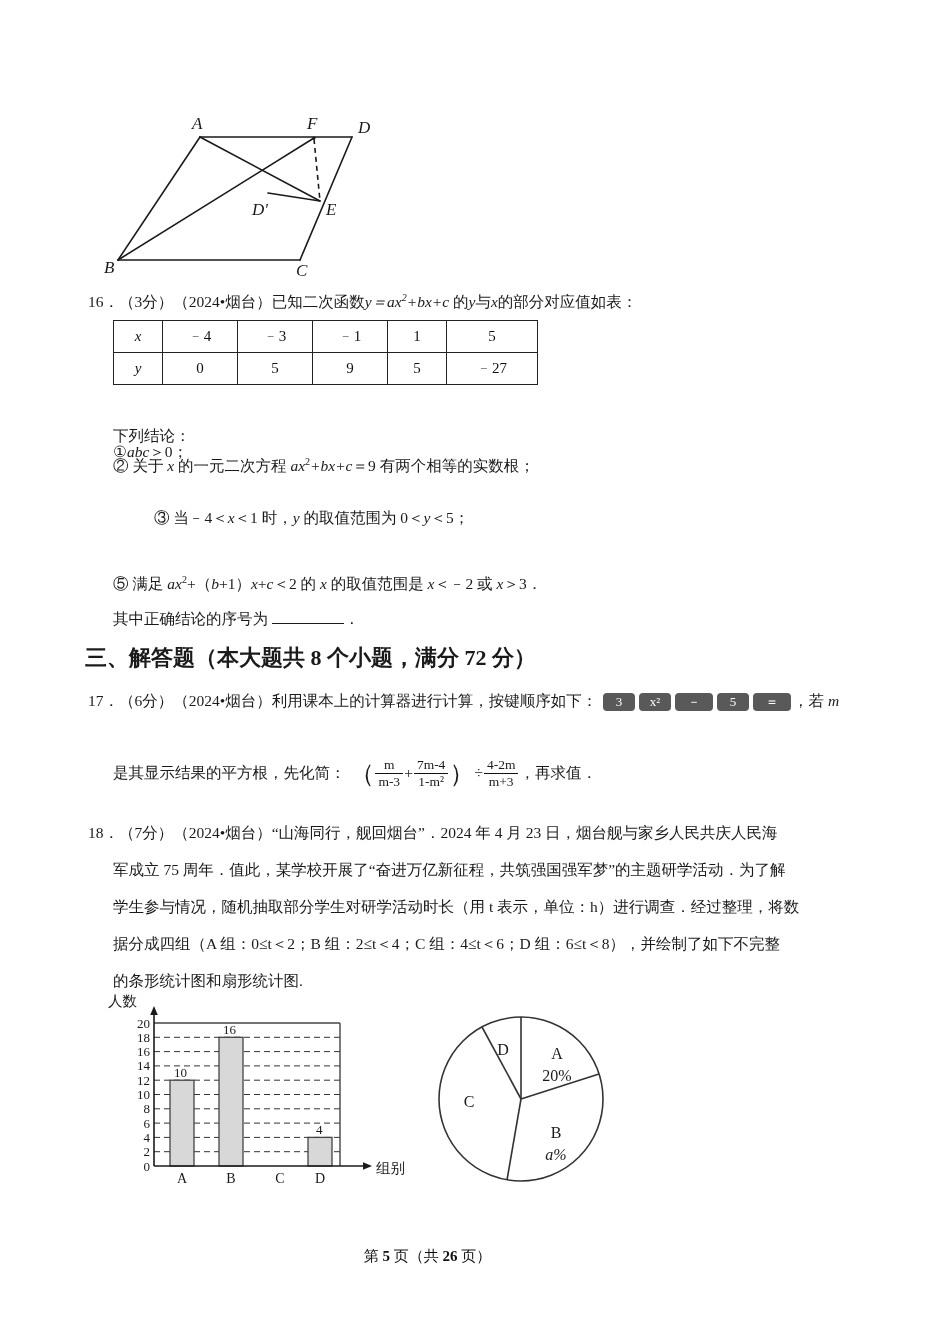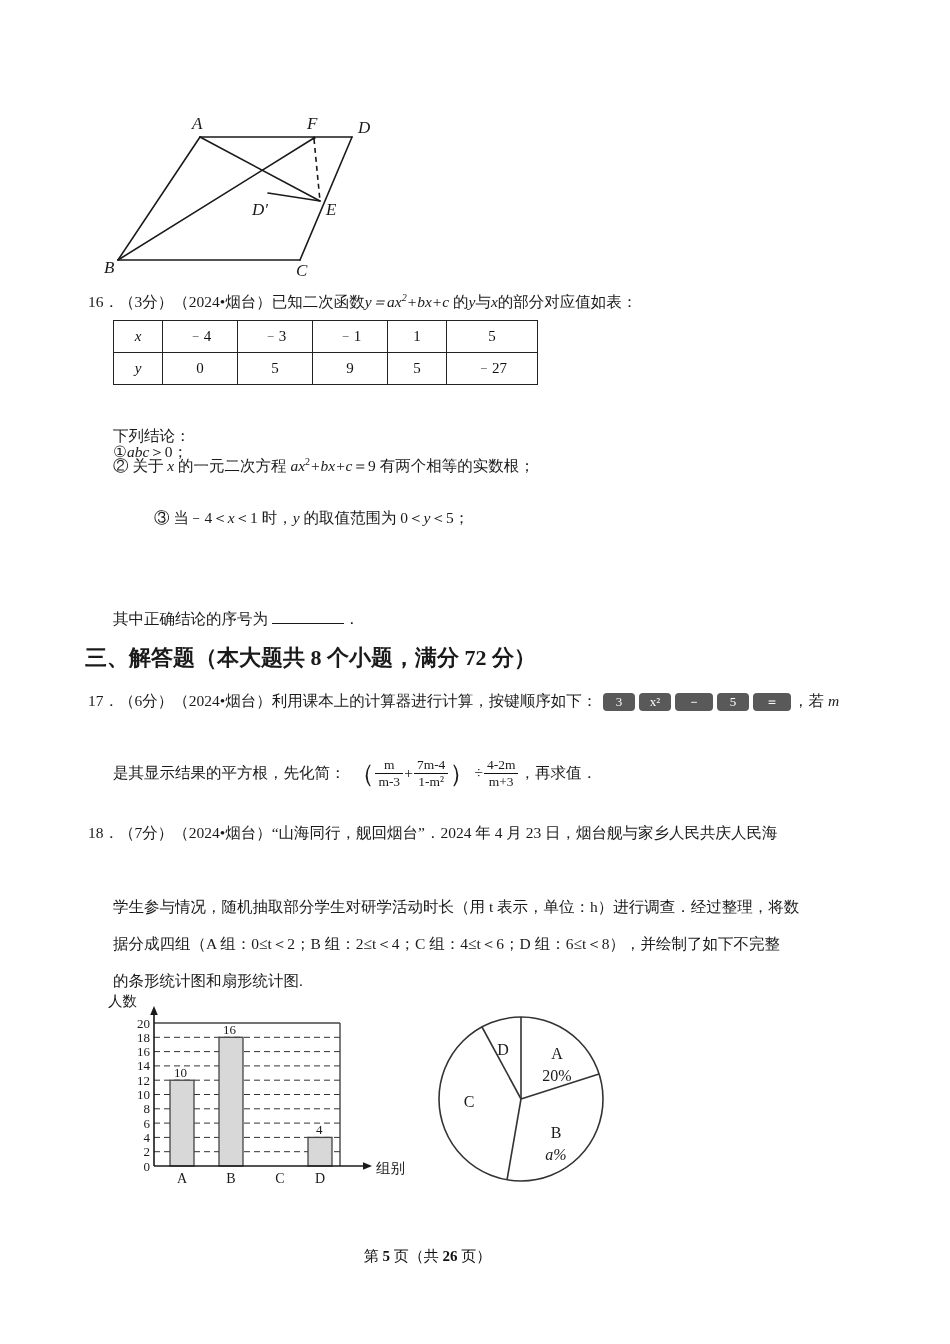--- a/index.html
+++ b/index.html
@@ -210,20 +210,24 @@
     <span>②</span>
     关于 <span class="ital">x</span> 的一元二次方程 <span class="ital">ax</span><sup class="sm">2</sup><span class="ital">+bx+c</span>＝9 有两个相等的实数根；
   </div>
 
   <div class="txt" style="left:118px; top:510px;margin-left:36px;">
     <span>③</span>
     当﹣4＜<span class="ital">x</span>＜1 时，<span class="ital">y</span> 的取值范围为 0＜<span class="ital">y</span>＜5；
   </div>
 
 
+  <div class="txt" style="left:113px; top:576px;">
+    <span>⑤</span>
+    满足 <span class="ital">ax</span><sup class="sm">2</sup>+（<span class="ital">b</span>+1）<span class="ital">x</span>+<span class="ital">c</span>＜2 的 <span class="ital">x</span> 的取值范围是 <span class="ital">x</span>＜﹣2 或 <span class="ital">x</span>＞3．
+  </div>
 
   <div class="txt" style="left:113px; top:610px;">
     <span>其中正确结论的序号为</span>
     <span class="ul-blank"></span><span>．</span>
   </div>
 
   <div class="txt bold" style="left:85px; top:647px; font-size:22px;">三、解答题（本大题共 8 个小题，满分 72 分）</div>
 
   <div class="txt" style="left:88px; top:693px;">
     <span>17．</span><span>（6分）</span><span>（2024•烟台）</span><span>利用课本上的计算器进行计算，按键顺序如下：</span>
@@ -241,20 +245,21 @@
         <span class="den">1-m²</span>
       </span><span class="paren-big">）</span><span>÷</span><span class="frac">
         <span class="num">4-2m</span>
         <span class="den">m+3</span>
       </span><span>，再求值．</span>
   </div>
 
   <div class="txt" style="left:88px; top:825px;">
     <span>18．</span><span>（7分）</span><span>（2024•烟台）</span><span>“山海同行，舰回烟台”．2024 年 4 月 23 日，烟台舰与家乡人民共庆人民海</span>
   </div>
+  <div class="txt" style="left:113px; top:862px;">军成立 75 周年．值此，某学校开展了“奋进万亿新征程，共筑强国强军梦”的主题研学活动．为了解</div>
   <div class="txt" style="left:113px; top:899px;">学生参与情况，随机抽取部分学生对研学活动时长（用 t 表示，单位：h）进行调查．经过整理，将数</div>
   <div class="txt" style="left:113px; top:936px;">据分成四组（A 组：0≤t＜2；B 组：2≤t＜4；C 组：4≤t＜6；D 组：6≤t＜8），并绘制了如下不完整</div>
   <div class="txt" style="left:113px; top:973px;">的条形统计图和扇形统计图.</div>
 
   <div class="fig-bar">
     <svg width="310" height="212" viewBox="0 0 310 212" xmlns="http://www.w3.org/2000/svg">
 
       <text x="0" y="18" font-family="Liberation Serif, serif" font-size="14.5" fill="#1a1a1a">人数</text>
 
       <text x="268" y="185" font-family="Liberation Serif, serif" font-size="14.5" fill="#1a1a1a">组别</text>

